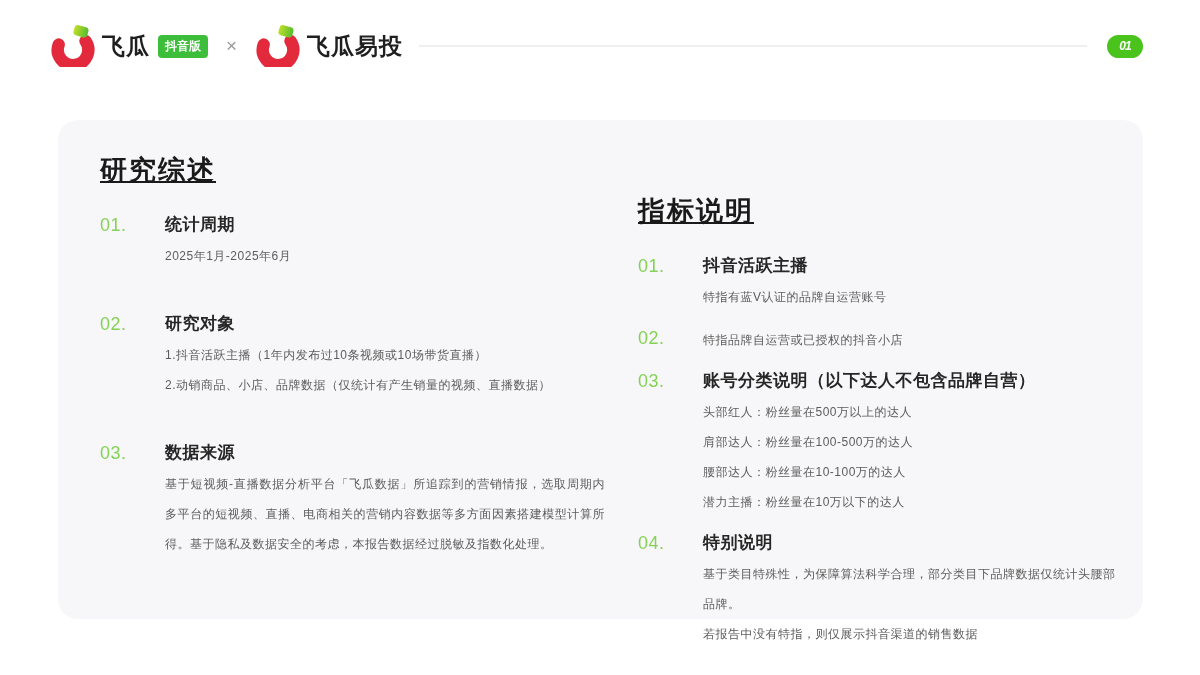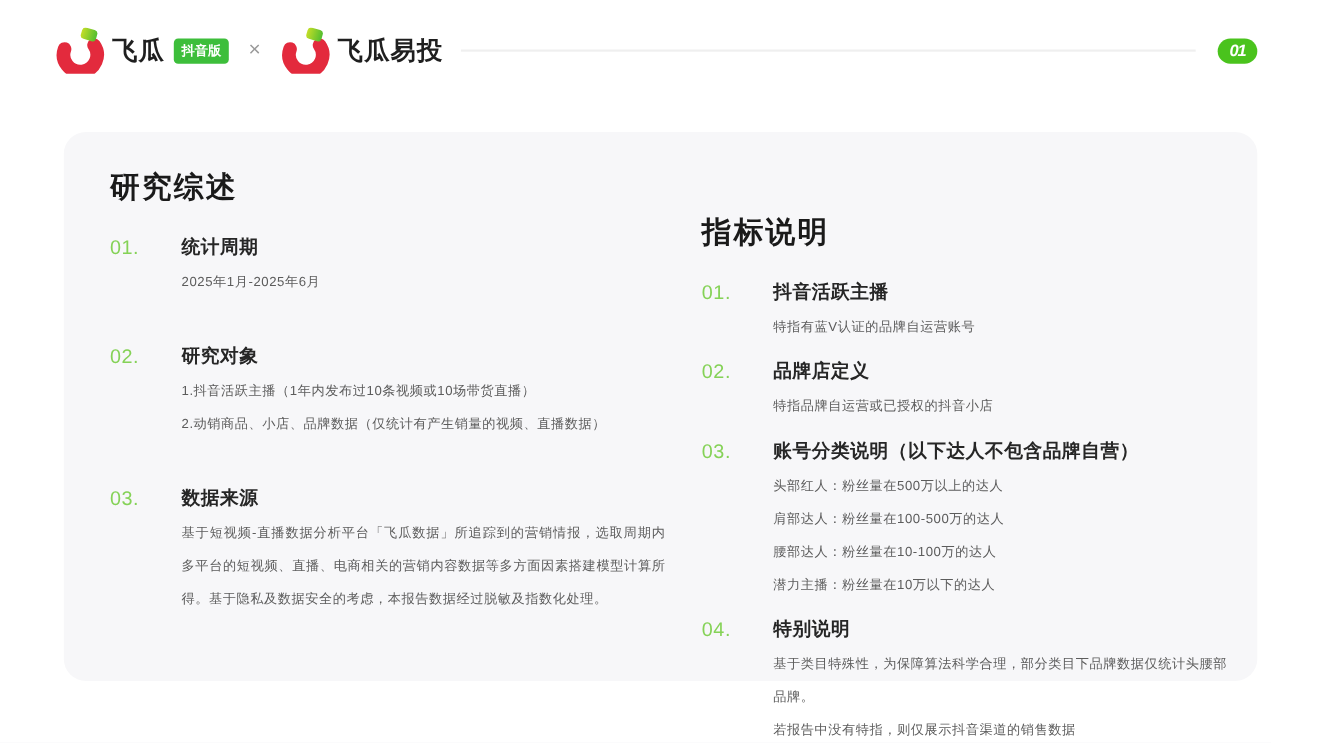--- a/index.html
+++ b/index.html
@@ -44,21 +44,21 @@
   }
   .header-line {
     flex: 1;
     height: 2px;
     background: #efefef;
     margin: 0 20px 0 16px;
   }
   .page-badge {
     background: #4ac31d;
     color: #ffffff;
-    font-size: 15px;
+    font-size: 12px;
     font-weight: 700;
     font-style: italic;
     border-radius: 12px;
     width: 36px; height: 23px;
     display: flex;
     align-items: center;
     justify-content: center;
     letter-spacing: -1px;
     flex: 0 0 auto;
   }
@@ -72,20 +72,21 @@
   }
   .col { position: absolute; top: 32px; }
   .col-left  { left: 42px;  width: 505px; }
   .col-right { left: 580px; width: 485px; margin-top: 41px; }
   .section-title {
     font-size: 27px;
     font-weight: 700;
     color: #1a1a1a;
     letter-spacing: 2px;
     margin-bottom: 24px;
+    text-decoration: underline;
   }
   .item { display: flex; align-items: flex-start; gap: 25px; }
   .col-left  .item { margin-bottom: 40px; }
   .col-right .item { margin-bottom: 13px; }
   .item:last-child { margin-bottom: 0; }
   .item-num {
     flex: 0 0 40px;
     font-size: 18px;
     font-weight: 500;
     color: #85d257;
@@ -173,21 +174,20 @@
       <span class="item-num">01.</span>
       <div class="item-content">
         <div class="item-title">抖音活跃主播</div>
         <div class="item-line">特指有蓝V认证的品牌自运营账号</div>
       </div>
     </div>
 
     <div class="item">
       <span class="item-num">02.</span>
       <div class="item-content">
-        <div class="item-title">品牌店定义</div>
         <div class="item-line">特指品牌自运营或已授权的抖音小店</div>
       </div>
     </div>
 
     <div class="item">
       <span class="item-num">03.</span>
       <div class="item-content">
         <div class="item-title">账号分类说明（以下达人不包含品牌自营）</div>
         <div class="item-line">头部红人：粉丝量在500万以上的达人</div>
         <div class="item-line">肩部达人：粉丝量在100-500万的达人</div>

